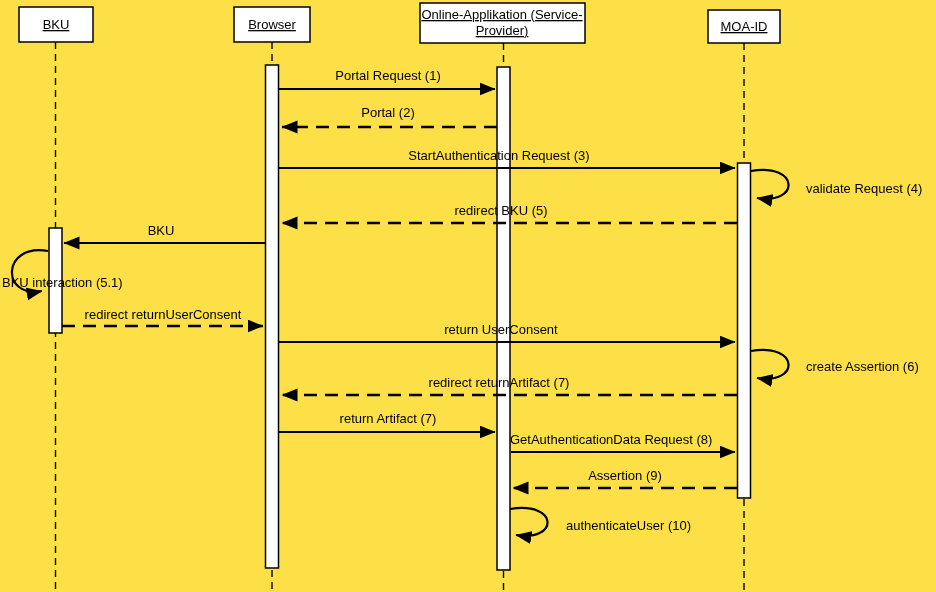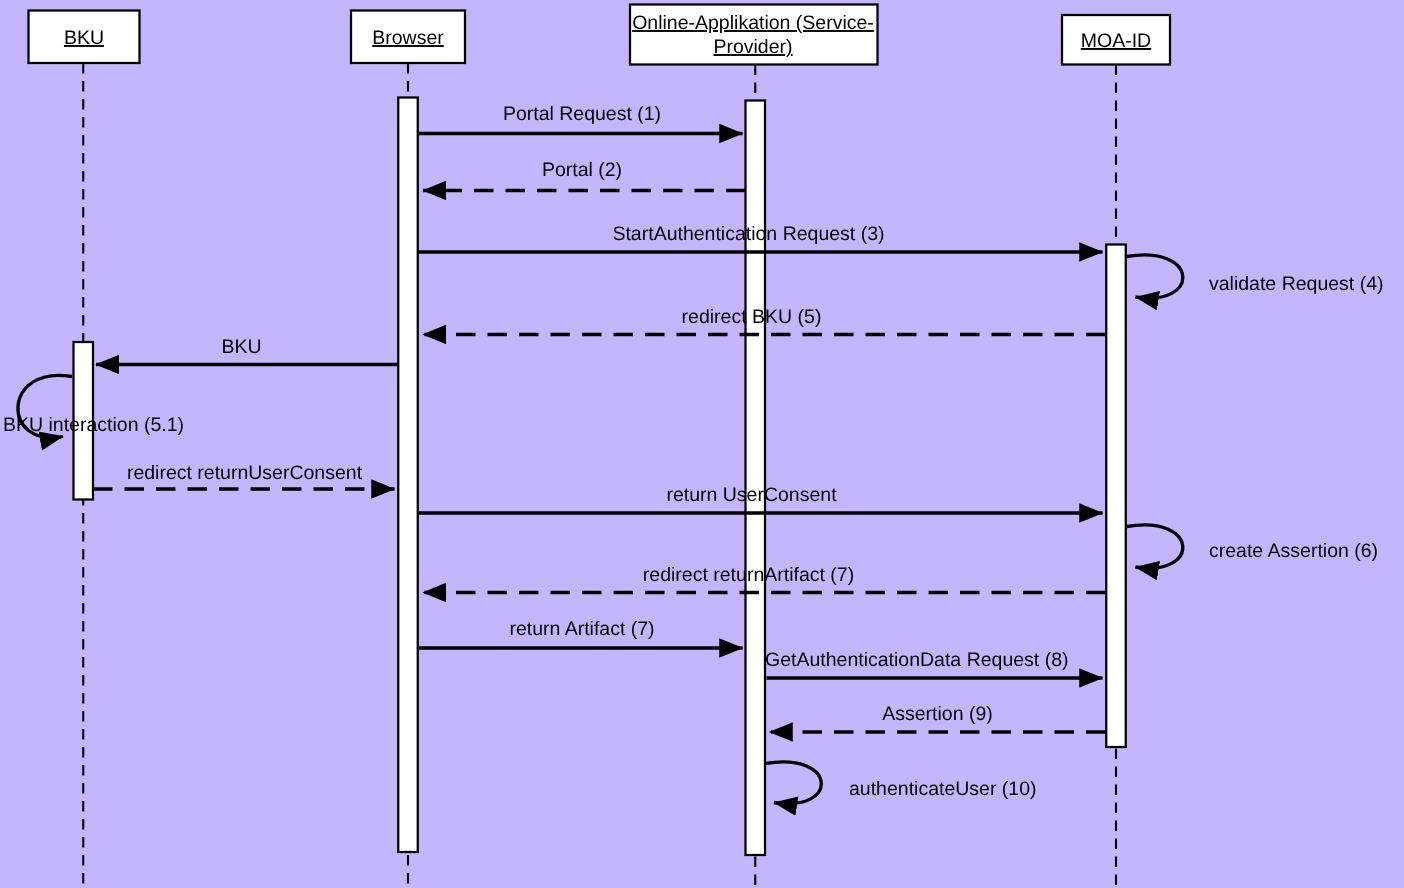--- a/index.html
+++ b/index.html
@@ -1,19 +1,19 @@
 <!DOCTYPE html>
 <html><head>
 <meta charset="utf-8">
 <style>
   html,body{margin:0;padding:0;background:#ffffff;}
   .stage{
     position:relative;
     width:936px;height:592px;
-    background:#c4b5fd;
+    background:#fde047;
     font-family:"Liberation Sans", sans-serif;
     overflow:hidden;
   }
   svg text{
     font-family:"Liberation Sans", sans-serif;
     font-size:13px;
     fill:#000000;
   }
   text.plabel{ text-decoration:underline; }
   .lifeline{ stroke:#000000; stroke-width:1.4; stroke-dasharray:7 5; fill:none; }

